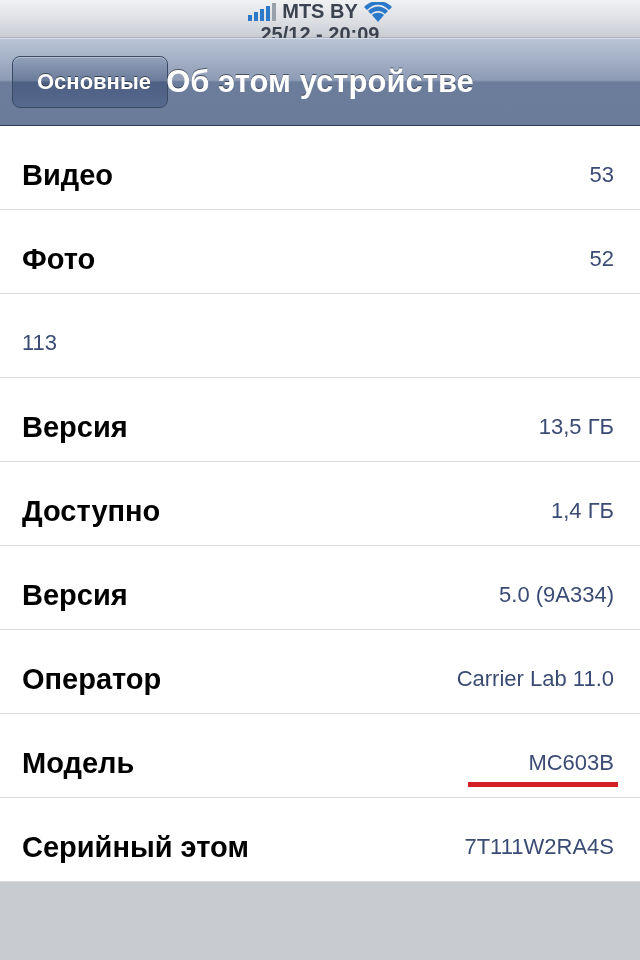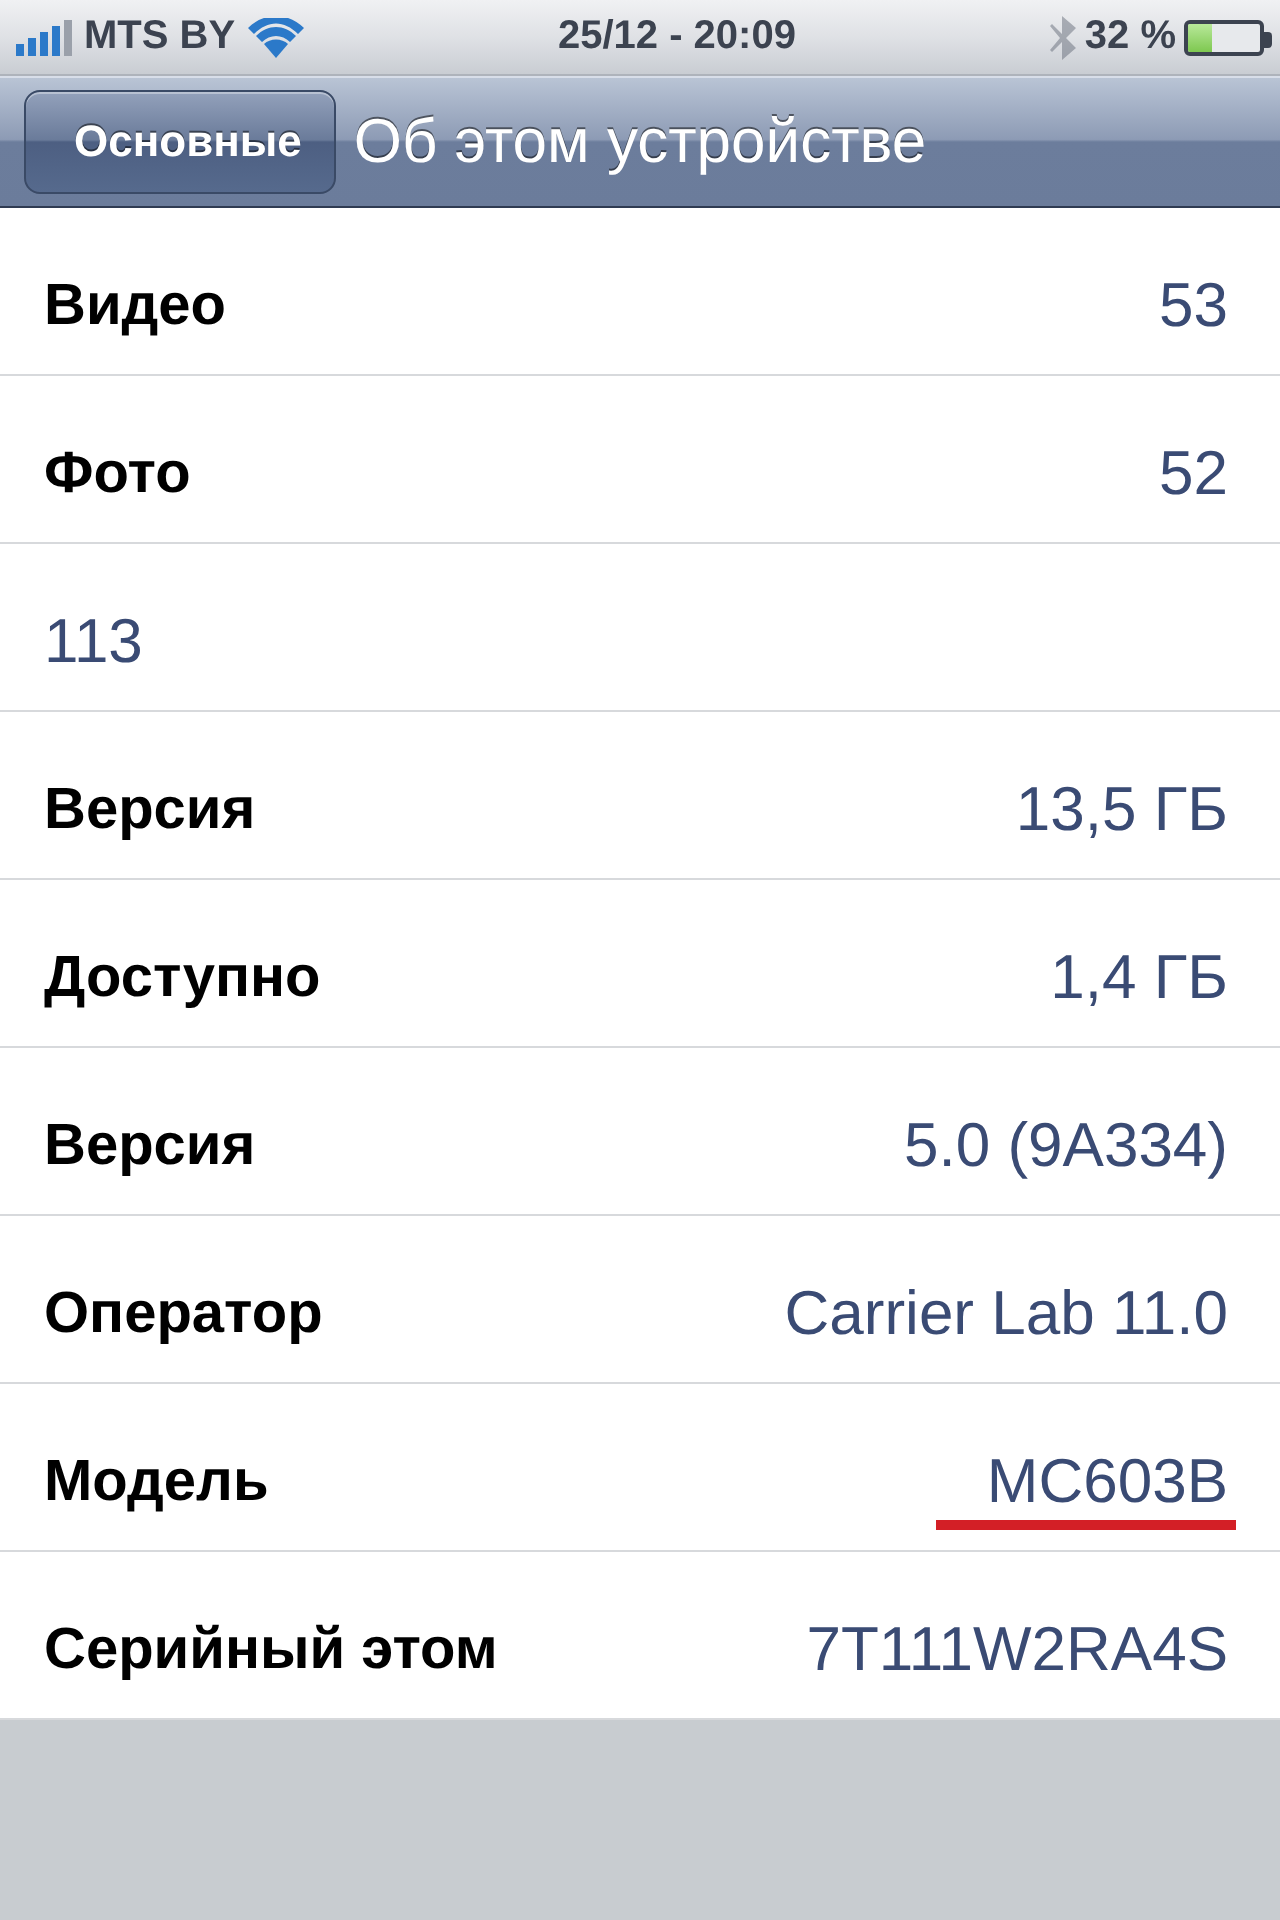--- a/index.html
+++ b/index.html
@@ -15,20 +15,21 @@
     .status-bar {
       height: 38px;
       background: linear-gradient(to bottom, #f0f1f3 0%, #dfe1e5 50%, #c9cdd3 100%);
       display: flex;
       align-items: center;
       padding: 0 8px;
       border-bottom: 1px solid #aeb3bb;
       font-size: 20px;
       font-weight: bold;
       color: #3c4350;
+      flex-direction: column;
     }
     .status-left { display: flex; align-items: center; gap: 6px; }
     .status-center { flex: 1; text-align: center; }
     .status-right { display: flex; align-items: center; gap: 4px; }
     .signal-icon svg, .wifi-icon svg { display: block; }
     .bt-icon svg { display: block; opacity: 0.45; }
     .battery {
       width: 40px; height: 18px;
       border: 2px solid #3c4350; border-radius: 3px;
       position: relative; display: flex; align-items: center;
@@ -40,21 +41,21 @@
       border-radius: 0 2px 2px 0;
     }
     .battery-fill {
       height: 100%; width: 32%;
       background: linear-gradient(to bottom, #b8e89a, #7ec850);
       border-radius: 1px 0 0 1px;
     }
 
     
     .nav-bar {
-      height: 66px;
+      height: 88px;
       background: linear-gradient(to bottom, #b9c4d5 0%, #8d9bb5 48%, #6c7d9c 50%, #6b7c9b 100%);
       border-top: 1px solid #d8dee9;
       border-bottom: 1px solid #2f3b52;
       display: flex;
       align-items: center;
       padding: 0 12px;
       position: relative;
     }
     .back-button {
       position: relative;
@@ -84,21 +85,21 @@
       z-index: -1;
       box-shadow: inset 1px -1px 0 rgba(255,255,255,0.2);
     }
     .nav-title {
       position: absolute;
       left: 50%; transform: translateX(-50%);
       width: 100%;
       text-align: center;
       color: #fff;
       font-size: 31px;
-      font-weight: normal;
+      font-weight: bold;
       text-shadow: 0 -1px 0 rgba(0,0,0,0.5);
       pointer-events: none;
     }
 
     
     .table {
       background: #fff;
     }
     .row {
       height: 84px;
@@ -108,21 +109,21 @@
       padding: 15px 26px 0 22px;
       border-bottom: 1px solid #d7d9dc;
       position: relative;
     }
     .row-label {
       font-size: 29px;
       font-weight: bold;
       color: #000;
     }
     .row-value {
-      font-size: 31px;
+      font-size: 22px;
       color: #3a4b74;
     }
     .row.underlined .row-value::after{
       content:'';
       position:absolute;
       right:22px;
       bottom:10px;
       width:150px;
       height:5px;
       background:#d31f26;

